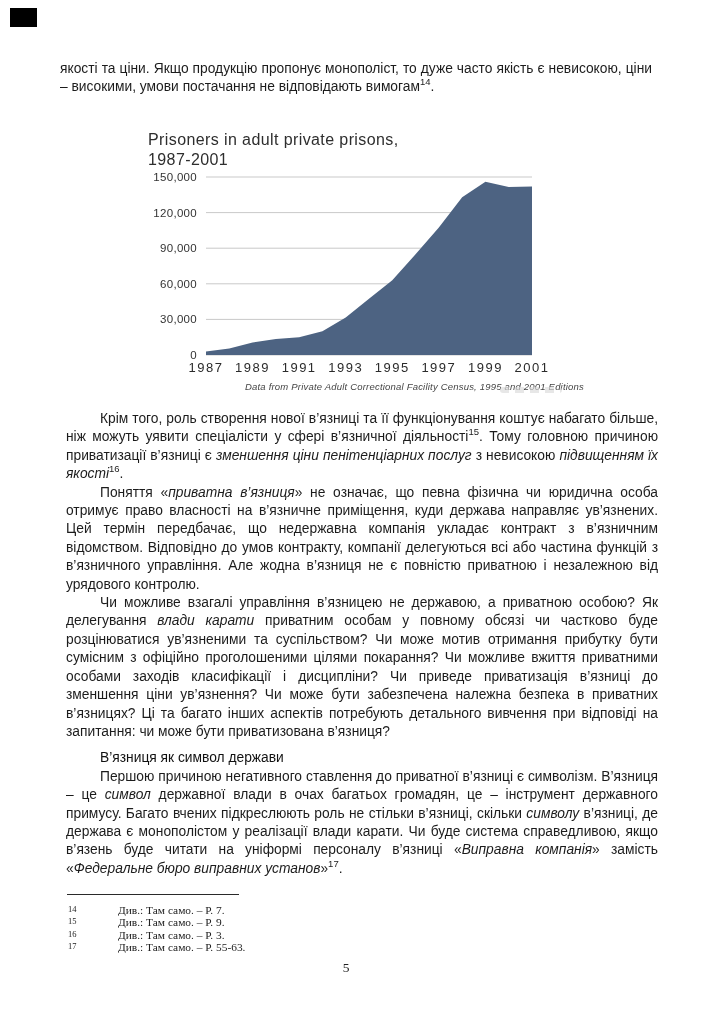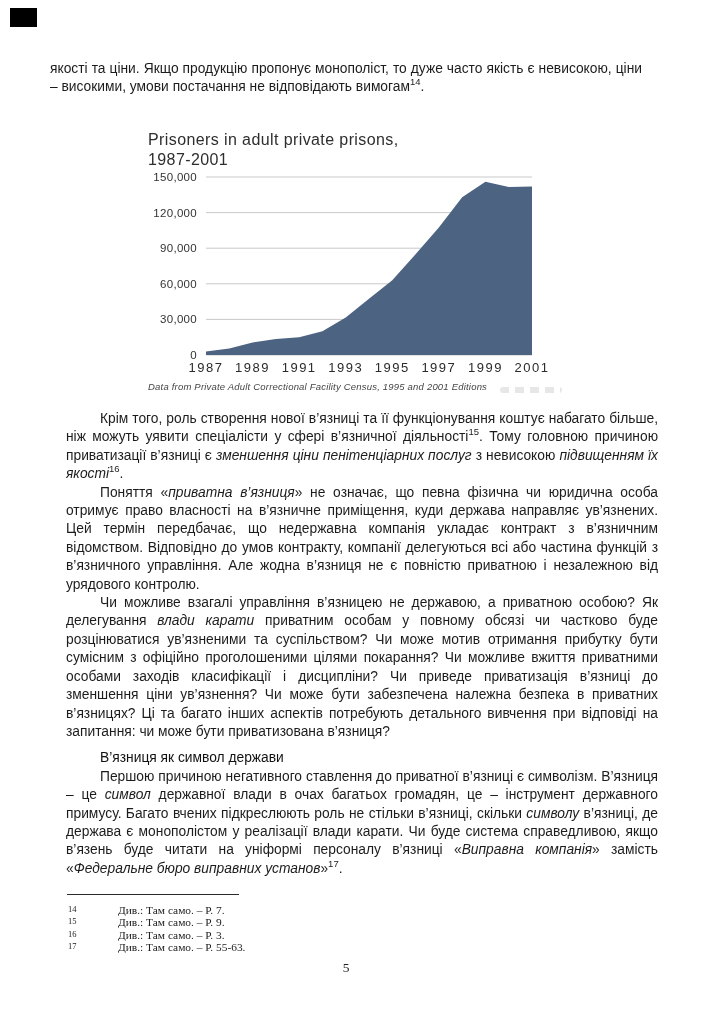--- a/index.html
+++ b/index.html
@@ -23,21 +23,21 @@
     text-align: justify;
     font-size: 13.8px;
     line-height: 18.4px;
     margin: 0;
     hyphens: none;
   }
   .para.indent { text-indent: 34px; }
   .para sup { font-size: 9.5px; line-height: 0; }
 
   .para-first {
-    position: absolute; left: 50px; top: 60px; width: 592px;
+    position: absolute; left: 60px; top: 60px; width: 592px;
   }
 
   .content-main {
     position: absolute; left: 66px; top: 410px; width: 592px;
   }
 
   .section-heading {
     font-size: 13.8px; line-height: 18.4px;
     font-weight: normal; color: #111;
     margin: 8px 0 0 0; text-indent: 34px;
@@ -50,21 +50,21 @@
   }
   .chart-title {
     position: absolute; left: 0; top: 2px; width: 100%;
     text-align: left;
     font-size: 16px; line-height: 19.5px;
     letter-spacing: 0.4px; color: #2e2e2e;
   }
   .chart-svg { position: absolute; left: 0; top: 42px; }
   .chart-caption {
     position: absolute; left: 0; top: 253px; width: 100%;
-    text-align: left;
+    text-align: right;
     font-style: italic; font-size: 9.5px;
     letter-spacing: 0.2px; color: #454545;
   }
   .chart-smudge {
     position: absolute; left: 352px; top: 259px;
     width: 62px; height: 6px;
     background: repeating-linear-gradient(90deg, #dadada 0 9px, transparent 9px 15px);
     opacity: 0.65; border-radius: 3px;
   }
 

